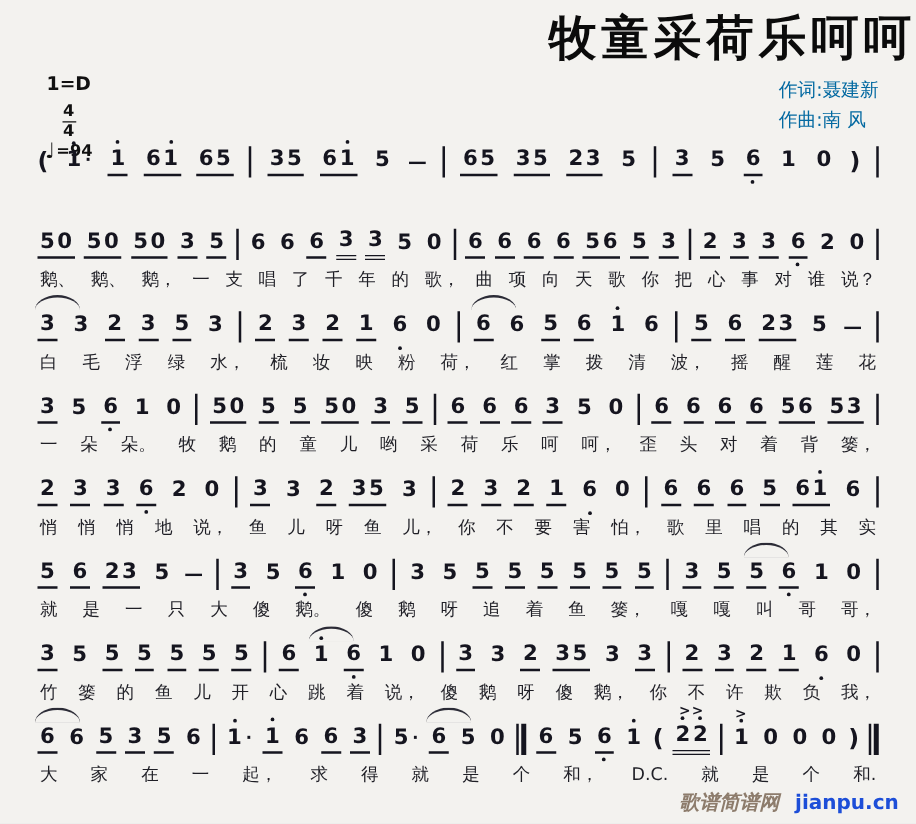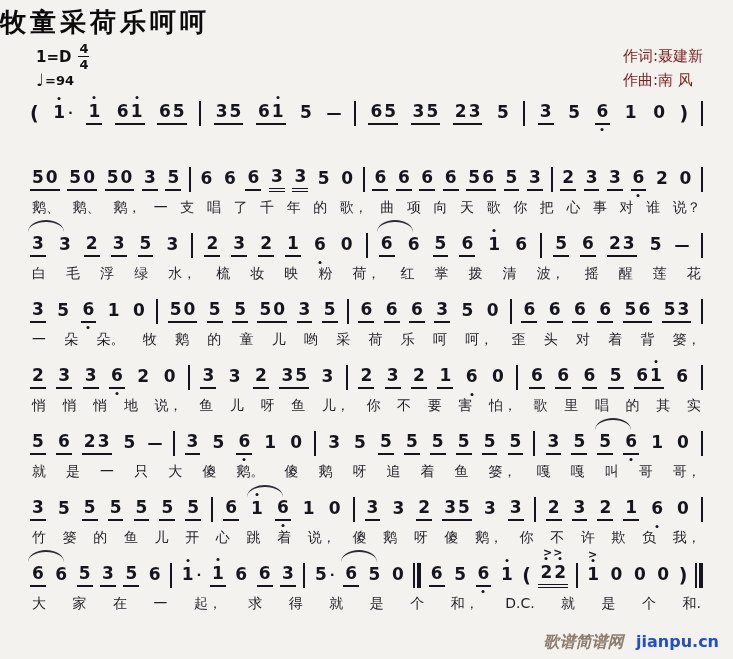--- a/index.html
+++ b/index.html
@@ -1,27 +1,27 @@
 <!DOCTYPE html>
 <html><head>
 <meta charset="utf-8">
 <style>
   html,body{margin:0;padding:0;background:#e8e8e6;}
   .page{position:relative;width:733px;height:659px;background:#f3f2ef;
         font-family:"DejaVu Sans",sans-serif;overflow:hidden;box-sizing:border-box;}
-  .title{margin:0;padding-top:5px;text-align:left;font-size:26px;font-weight:bold;
+  .title{margin:0;padding-top:5px;text-align:right;font-size:38px;font-weight:bold;
          letter-spacing:4px;color:#0b0b0b;font-family:"DejaVu Sans",sans-serif;}
   .meta{position:relative;height:56px;}
   .keyblock{position:absolute;left:36px;top:2px;color:#111;font-weight:bold;}
-  .keyrow{display:flex;align-items:center;gap:7px;font-size:15px;}
+  .keyrow{display:flex;align-items:center;gap:7px;font-size:15px;flex-direction:column;}
   .frac{display:inline-flex;flex-direction:column;align-items:center;line-height:1;font-size:13px;}
   .fbar{width:11px;height:1px;background:#111;margin:1px 0;}
   .temporow{margin-top:1px;font-size:13px;display:flex;align-items:center;gap:1px;}
   .qnote{font-size:17px;line-height:1;}
-  .credits{position:absolute;right:30px;top:4px;font-size:15px;color:#7f1d1d;line-height:1.6;}
+  .credits{position:absolute;right:30px;top:4px;font-size:15px;color:#0369a1;line-height:1.6;}
   #score{padding:0 30px;}
   .sline{margin-bottom:9px;}
   .notes{display:flex;justify-content:space-between;align-items:center;height:34px;
          font-weight:bold;font-size:17px;color:#15151f;}
   .note{position:relative;display:inline-flex;align-items:baseline;padding:0 1px 2px;}
   .note.u1{border-bottom:2px solid #15151f;}
   .note.u2{border-bottom:4px double #15151f;}
   .dg{position:relative;padding:0 1px;}
   .dg.da::after{content:'';position:absolute;top:-5px;left:50%;transform:translateX(-50%);
                 width:3px;height:3px;border-radius:50%;background:#15151f;}

